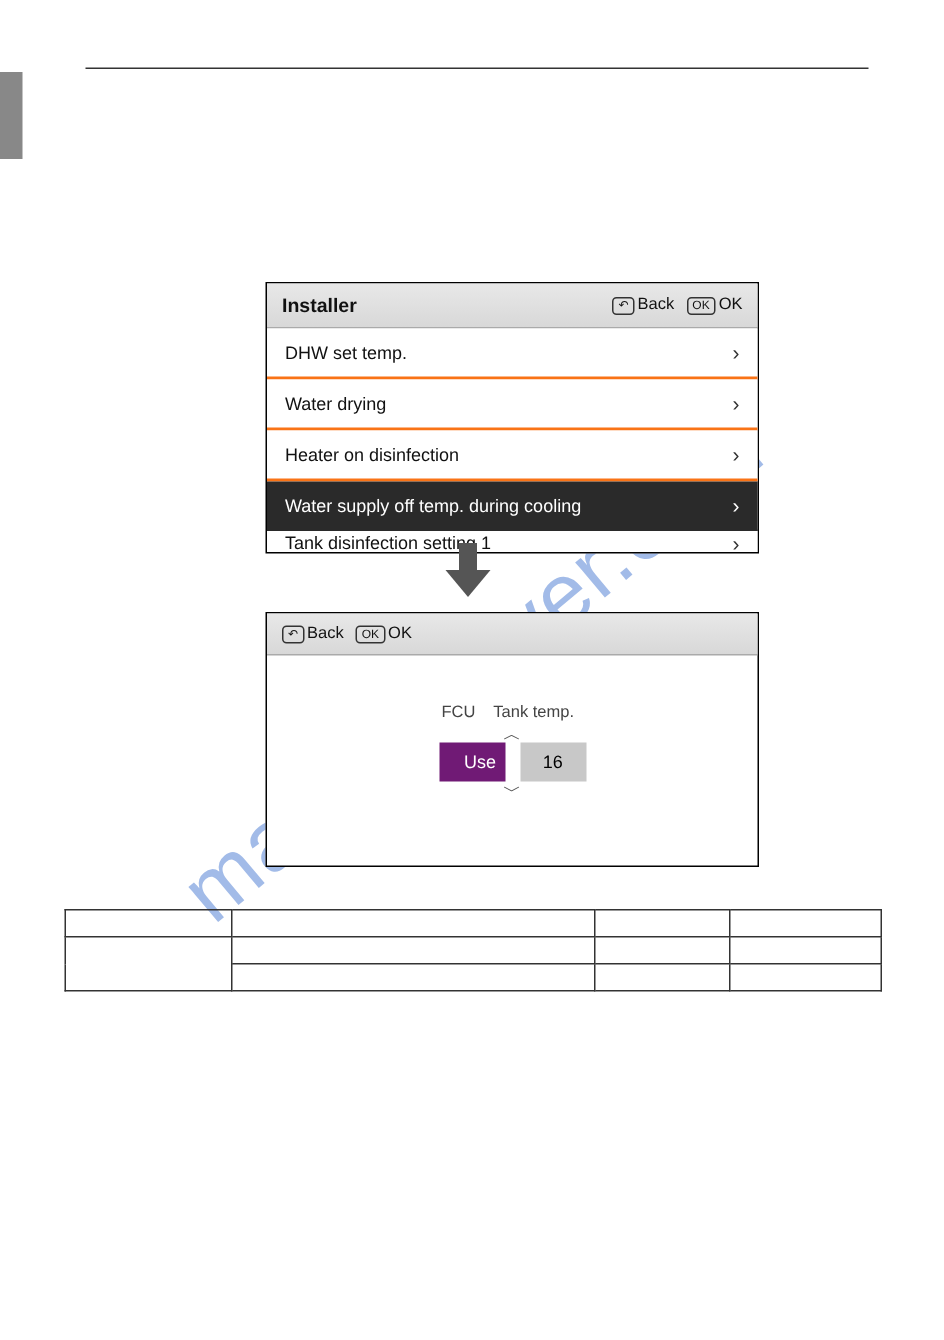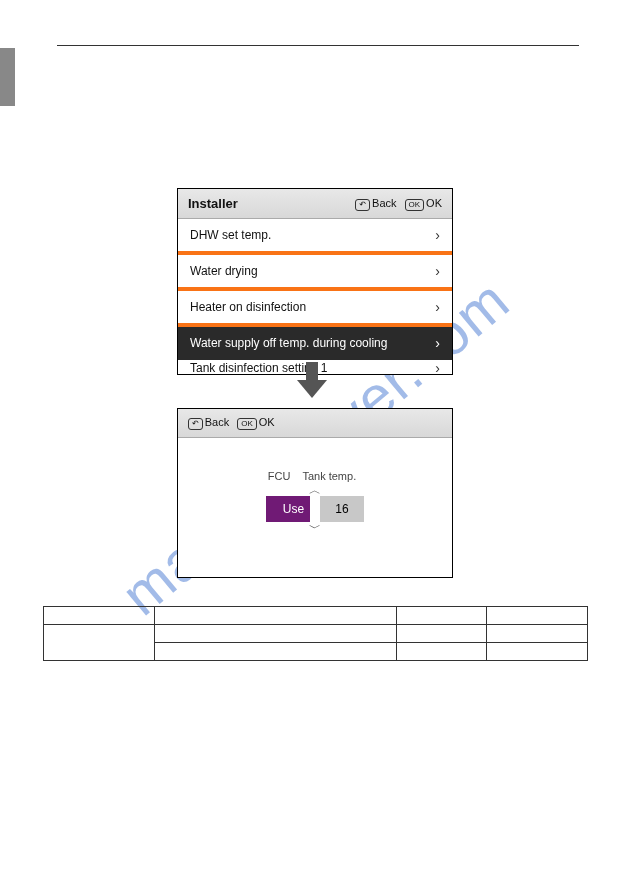--- a/index.html
+++ b/index.html
@@ -23,21 +23,21 @@
       position: absolute;
       top: 48px;
       left: 0;
       width: 15px;
       height: 58px;
       background: #888;
     }
     .panel {
       position: absolute;
       left: 177px;
-      width: 276px;
+      width: 329px;
       border: 1px solid #000;
       background: #fff;
     }
     .panel-1 { top: 188px; }
     .panel-2 { top: 408px; height: 170px; }
     .panel-header {
       background: linear-gradient(to bottom, #e8e8e8, #d8d8d8);
       border-bottom: 1px solid #aaa;
       display: flex;
       align-items: center;
@@ -65,21 +65,21 @@
       margin-right: 2px;
       line-height: 1;
     }
     .menu-row {
       display: flex;
       align-items: center;
       justify-content: space-between;
       padding: 8px 12px;
       font-size: 12px;
       color: #111;
-      border-bottom: 4px solid #f97316;
+      border-bottom: 2px solid #f97316;
       background: #fff;
     }
     .menu-row.selected {
       background: #2a2a2a;
       color: #fff;
       border-bottom: 1px solid #2a2a2a;
     }
     .menu-row.partial {
       height: 14px;
       overflow: hidden;

